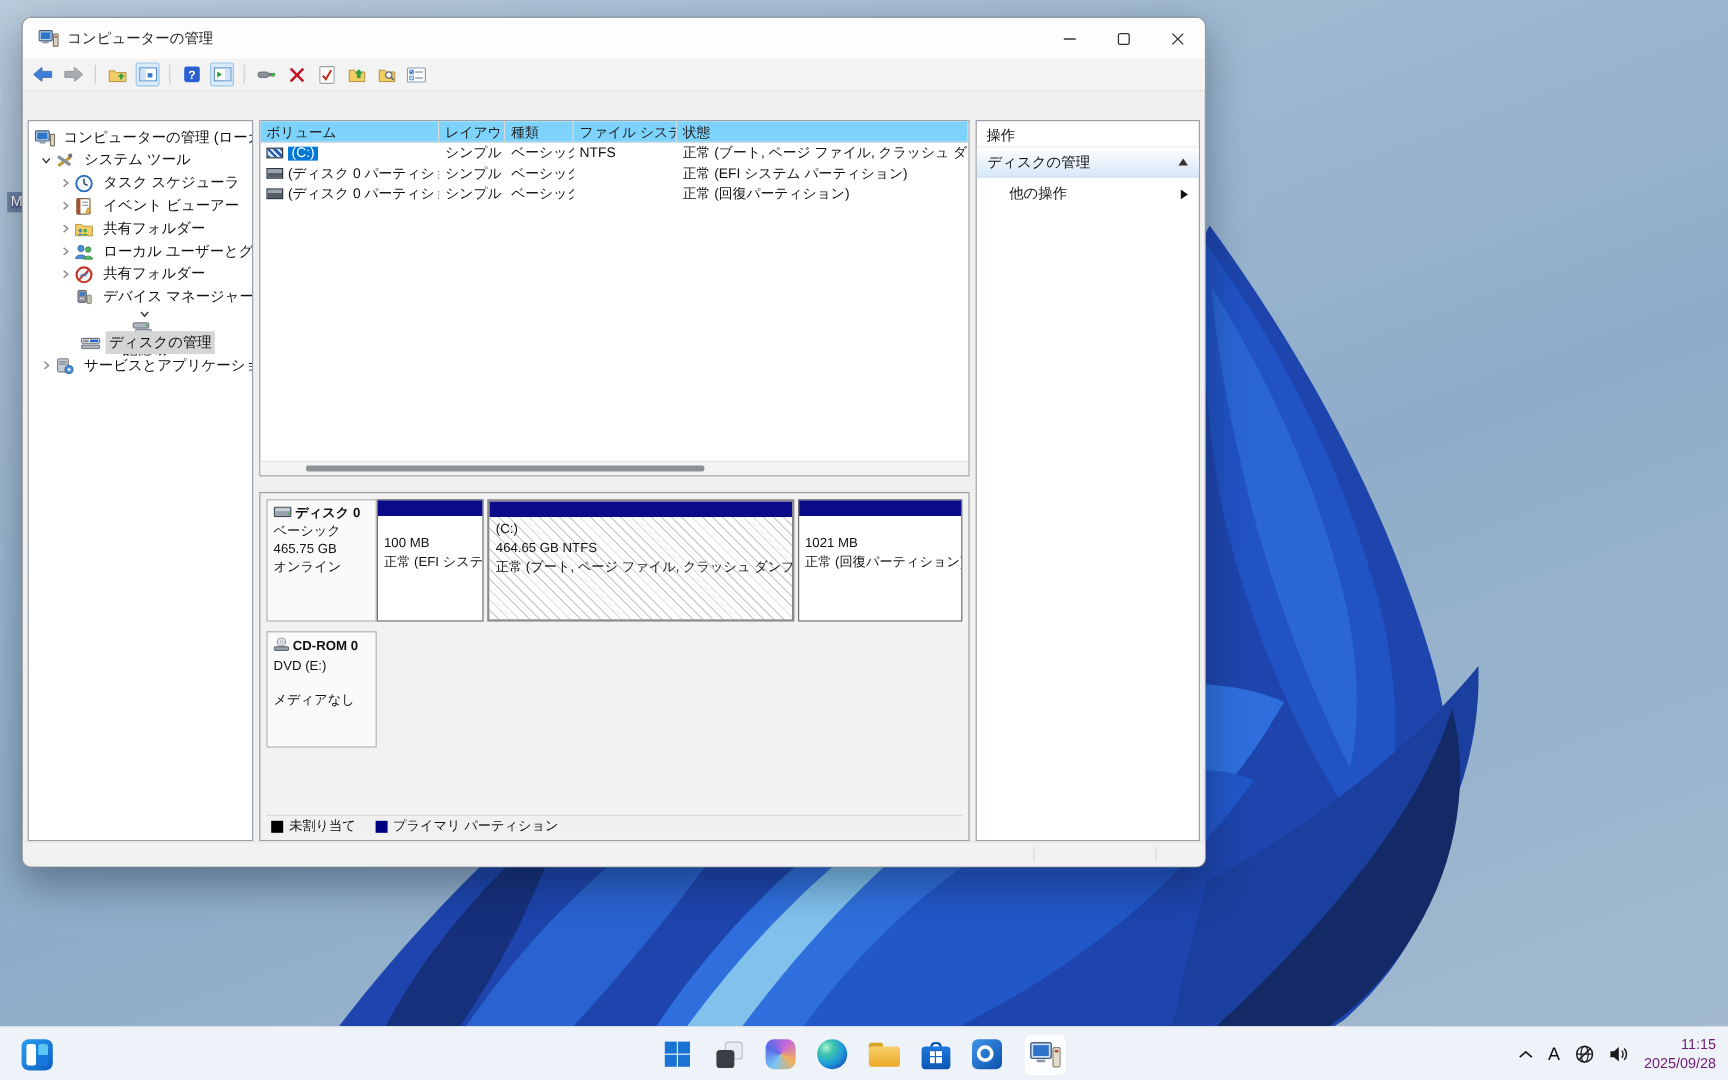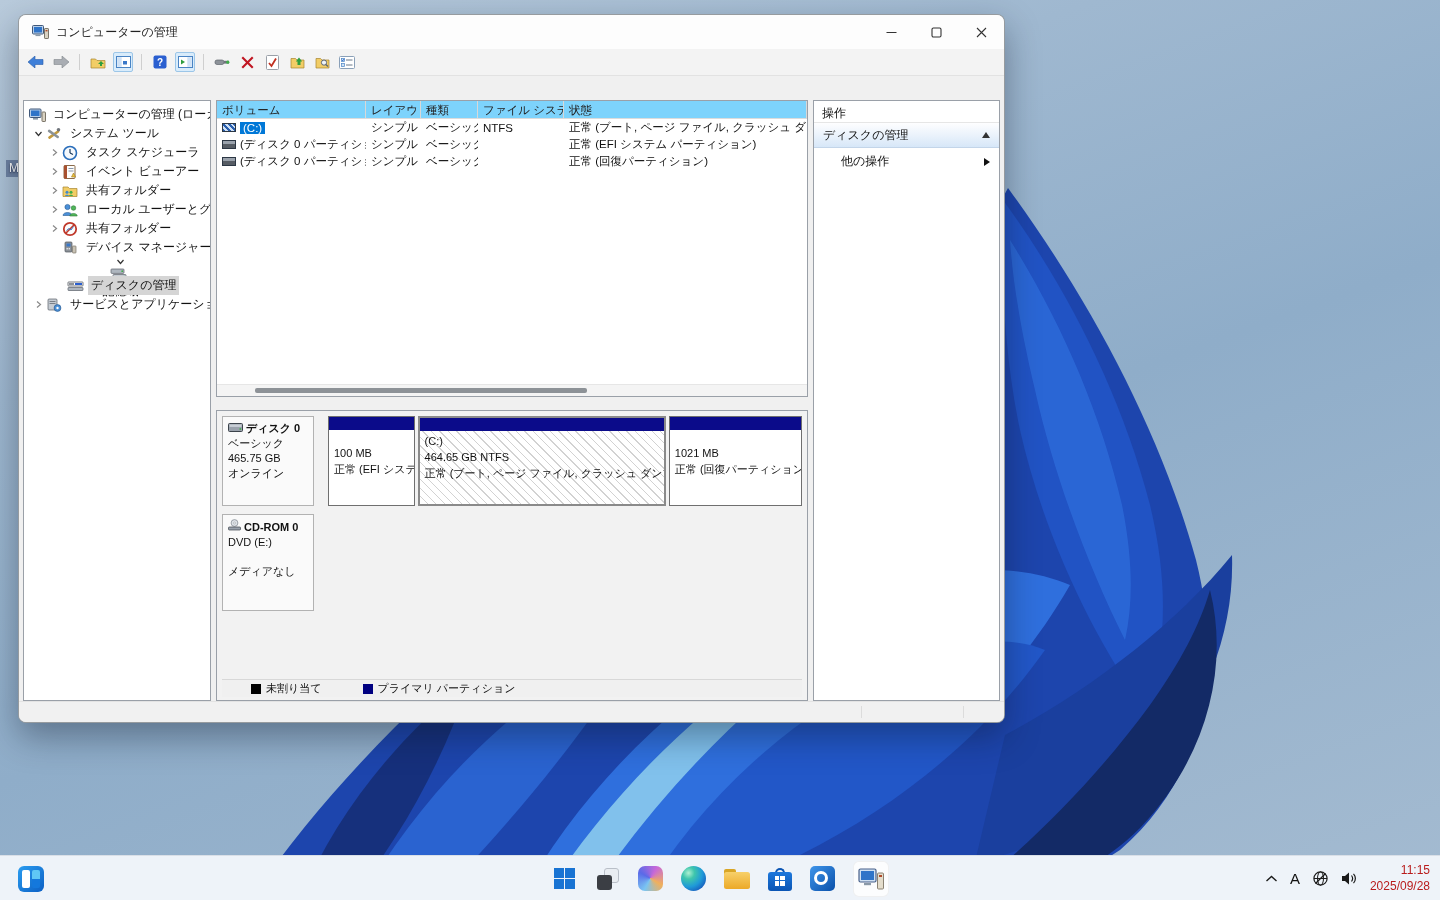--- a/index.html
+++ b/index.html
@@ -56,38 +56,38 @@
   .vico { width:14px; height:9px; margin-right:4px; flex:none; border:1px solid #2c3744; }
   .vico.plain { background:linear-gradient(#9aa2ac 0 3px,#565c64 3px); }
   .vico.hatch { background:repeating-linear-gradient(45deg,#2a5fae 0 2px,#cfe0f4 2px 4px); }
   .vsel { color:#fff; padding:0 3px; }
   .hscroll { position:absolute; left:0; right:0; bottom:0; height:12px; background:#f4f4f4;
     border-top:1px solid #e6e6e6; }
   .hthumb { position:absolute; left:38px; top:3px; width:332px; height:5px; background:#8d9297; border-radius:2px; }
 
   .graph { margin-top:13px; flex:1; background:#f2f2f2; border:1px solid #9aa0a8;
     position:relative; padding:5px; overflow:hidden; }
-  .disk-row { display:flex; gap:14px; height:90px; margin-bottom:8px; }
+  .disk-row { display:flex; gap:0; height:102px; margin-bottom:8px; }
   .dlabel { width:92px; flex:none; background:#fafafa; border:1px solid #b2b2b2;
     padding:4px 5px; font-size:11px; line-height:1.35; color:#111; }
   .dlabel .dname { font-weight:bold; display:flex; align-items:center; gap:3px; }
   .parts { flex:1; display:flex; gap:3px; min-width:0; }
   .part { border:1px solid #6f6f6f; background:#fff; display:flex; flex-direction:column; min-width:0; }
   .part.selected { border:2px solid #8a8a8a; }
   .band { height:13px; flex:none; }
   .pbody { flex:1; padding:3px 5px; font-size:11px; line-height:1.45; color:#111;
     overflow:hidden; white-space:nowrap; }
   .pbody.mid { padding-top:16px; }
   .part.selected .pbody { background:repeating-linear-gradient(45deg,rgba(255,255,255,0) 0 5px,#cicic8 5px 6px); 
     background:repeating-linear-gradient(45deg,#ffffff 0 5px,#d2d2d2 5px 6px); }
   .cd-row { display:flex; height:97px; }
   .legend { position:absolute; left:5px; right:5px; bottom:3px; height:18px; background:#f0f0f0;
     border-top:1px solid #d8d8d8; display:flex; align-items:center; gap:16px; padding-left:4px;
     font-size:11px; color:#111; }
-  .lg { display:flex; align-items:center; gap:5px;margin-left:25px; }
+  .lg { display:flex; align-items:center; gap:5px; }
   .lsq { width:10px; height:10px; }
 
   
   .actions { width:187px; flex:none; font-size:12px; color:#111; }
   .act-header { height:22px; padding:4px 8px 0; border-bottom:1px solid #e6e6e6; }
   .act-group { height:25px; display:flex; align-items:center; padding:0 9px;
     background:linear-gradient(#fefeff,#d7e7f8); border-bottom:1px solid #c3d5e9; }
   .act-item { height:27px; display:flex; align-items:center; padding:0 9px 0 27px; }
   .tri-up { margin-left:auto; width:0; height:0; border-left:4px solid transparent;
     border-right:4px solid transparent; border-bottom:6px solid #333; }
@@ -110,21 +110,21 @@
   .search-pill { width:224px; height:32px; background:#fff; border:1px solid #e0e4ea;
     border-radius:16px; display:flex; align-items:center; padding:0 6px 0 13px;
     box-shadow:0 1px 2px rgba(0,0,0,.06); }
   .search-text { font-size:12.5px; color:#444; margin-left:8px; }
   .collage { margin-left:auto; display:flex; align-items:flex-end; gap:2px; height:26px; }
   .active-tile { width:36px; height:36px; background:rgba(255,255,255,.8);
     border:1px solid rgba(0,0,0,.05); border-radius:6px;
     display:flex; align-items:center; justify-content:center; }
   .tray-glyph { display:flex; align-items:center; justify-content:center; }
   .ime { font-size:15px; color:#111; }
-  .clock { text-align:right; font-size:12px; color:#b91c1c; line-height:1.3; }
+  .clock { text-align:right; font-size:12px; color:#701a75; line-height:1.3; }
 
   
   .winlogo { display:grid; grid-template-columns:10px 10px; grid-template-rows:10px 10px; gap:1.5px; }
   .winlogo span { background:#1873d3; }
   .widget-icon { width:26px; height:26px; border-radius:6px;
     background:linear-gradient(135deg,#2a9df0,#0c5fc4); display:flex; align-items:center;
     justify-content:center; gap:1.5px; padding:3px; }
   .widget-icon .wl { width:8px; height:18px; background:#fff; border-radius:2px; }
   .widget-icon .wr { width:8px; height:18px; border-radius:2px;
     background:linear-gradient(#5fc7f5 0 50%,#1478dc 50%); }

